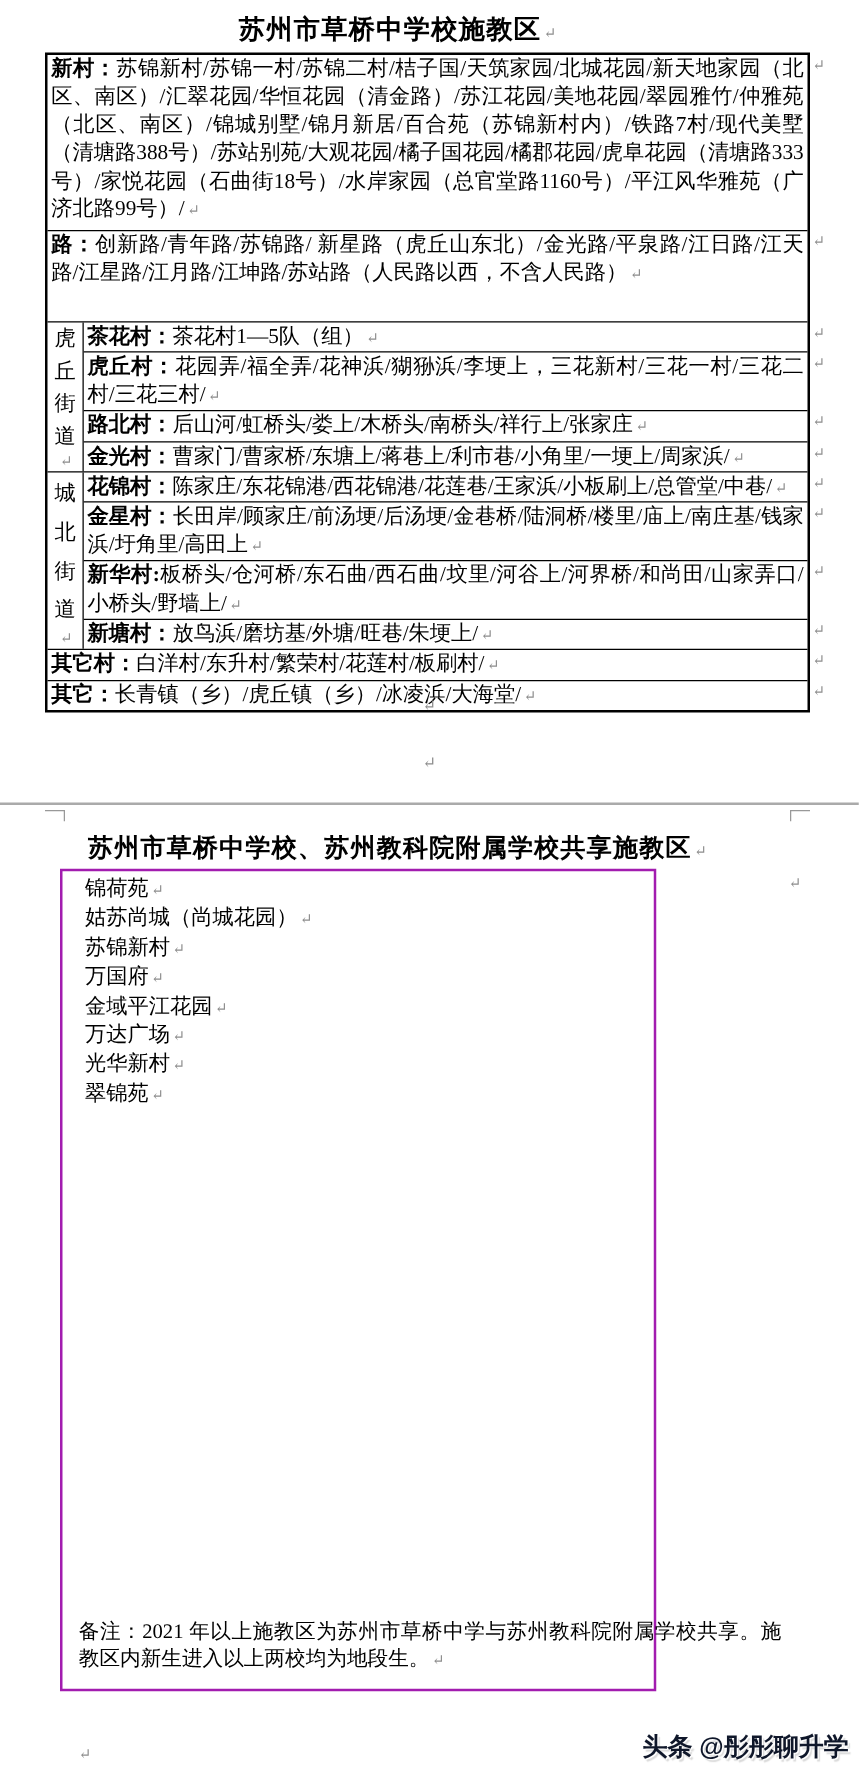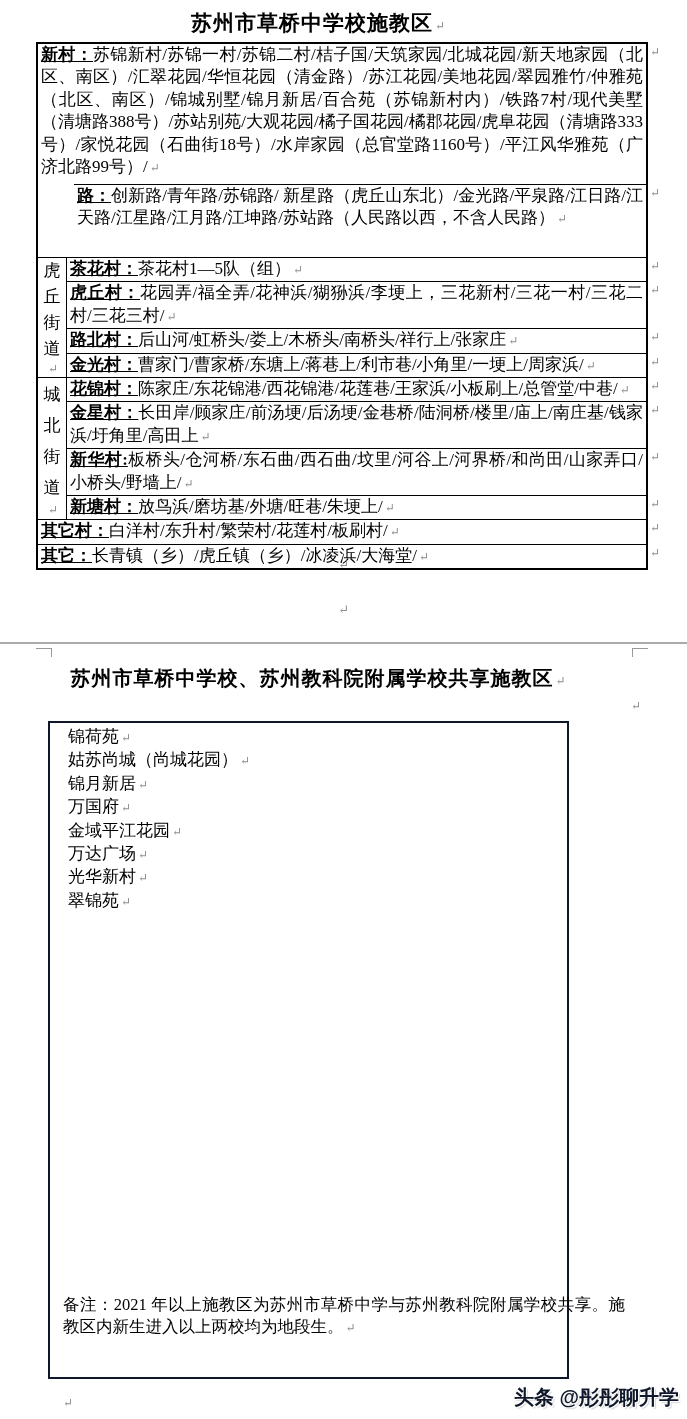--- a/index.html
+++ b/index.html
@@ -15,23 +15,23 @@
   .pm{color:#8f8f8f;font-size:12px;font-weight:normal;letter-spacing:0;margin-left:2px;}
   .rp{position:absolute;right:-14px;top:1px;color:#8f8f8f;font-size:12px;font-style:normal;}
   
   .table1{
     position:absolute;left:36px;top:42px;width:612px;
     border:2px solid #000;box-sizing:border-box;background:#fff;
   }
   .trow{position:relative;box-sizing:border-box;}
   .trow + .trow{border-top:1px solid #000;}
   .cell{font-size:17px;line-height:22.4px;padding:0 3px 0 3px;text-align:justify;}
-  .lbl{font-weight:bold;text-decoration:underline;}
+  .lbl{font-weight:bold;}
   .r-xincun{min-height:140px;}
-  .r-lu{min-height:73px;margin-left:36px;}
+  .r-lu{min-height:73px;}
   .group{display:flex;align-items:stretch;}
   .vhead{
     width:29px;flex:0 0 29px;border-right:1px solid #000;box-sizing:border-box;
     display:flex;flex-direction:column;align-items:center;justify-content:center;
     font-size:17px;
   }
   .vtext{width:1.05em;word-break:break-all;line-height:26px;text-align:center;}
   .vtext.tall{line-height:31px;}
   .gbody{flex:1 1 auto;min-width:0;}
   .srow{position:relative;box-sizing:border-box;}
@@ -40,22 +40,22 @@
   .h2{min-height:45px;}
   .h2b{min-height:44px;}
   
   .free-mark{position:absolute;left:0;width:687px;text-align:center;color:#8f8f8f;font-size:13px;}
   .page-divider{position:absolute;left:0;width:687px;height:2px;background:#aaaaaa;}
   .corner{position:absolute;width:16px;height:9px;box-sizing:border-box;}
   .corner.cl{border-top:1px solid #999;border-right:1px solid #999;}
   .corner.cr{border-top:1px solid #999;border-left:1px solid #999;}
   
   .box2{
-    position:absolute;left:48px;top:721px;width:521px;height:658px;
-    border:2px solid #0f172a;box-sizing:border-box;background:#fff;
+    position:absolute;left:48px;top:695px;width:477px;height:658px;
+    border:2px solid #a21caf;box-sizing:border-box;background:#fff;
     padding:3px 6px 0 18px;
   }
   .li{font-size:17px;line-height:22.4px;}
   .box2-outmark{position:absolute;left:631px;top:699px;color:#8f8f8f;font-size:12px;}
   .note{
     position:absolute;left:63px;top:1294px;width:562px;
     font-size:16.5px;line-height:21.5px;text-align:justify;
   }
   .note-lone{position:absolute;left:63px;top:1396px;color:#8f8f8f;font-size:12px;}
   .watermark{
@@ -149,21 +149,21 @@
 
 <div class="page-divider" style="top:642px;"></div>
 <div class="corner cl" style="left:36px;top:648px;"></div>
 <div class="corner cr" style="left:632px;top:648px;"></div>
 
 <div class="doc-title" style="top:665px;font-size:20px;"><span>苏州市草桥中学校、苏州教科院附属学校共享施教区</span><span class="pm">↵</span></div>
 
 <div class="box2">
   <div class="li"><span>锦荷苑</span><span class="pm">↵</span></div>
   <div class="li"><span>姑苏尚城（尚城花园）</span><span class="pm">↵</span></div>
-  <div class="li"><span>锦月新居</span><span class="pm">↵</span></div>
+  <div class="li"><span>苏锦新村</span><span class="pm">↵</span></div>
   <div class="li"><span>万国府</span><span class="pm">↵</span></div>
   <div class="li"><span>金域平江花园</span><span class="pm">↵</span></div>
   <div class="li"><span>万达广场</span><span class="pm">↵</span></div>
   <div class="li"><span>光华新村</span><span class="pm">↵</span></div>
   <div class="li"><span>翠锦苑</span><span class="pm">↵</span></div>
 </div>
 <div class="box2-outmark">↵</div>
 
 <div class="note"><span>备注：2021 年以上施教区为苏州市草桥中学与苏州教科院附属学校共享。施教区内新生进入以上两校均为地段生。</span><span class="pm">↵</span></div>
 <div class="note-lone">↵</div>

